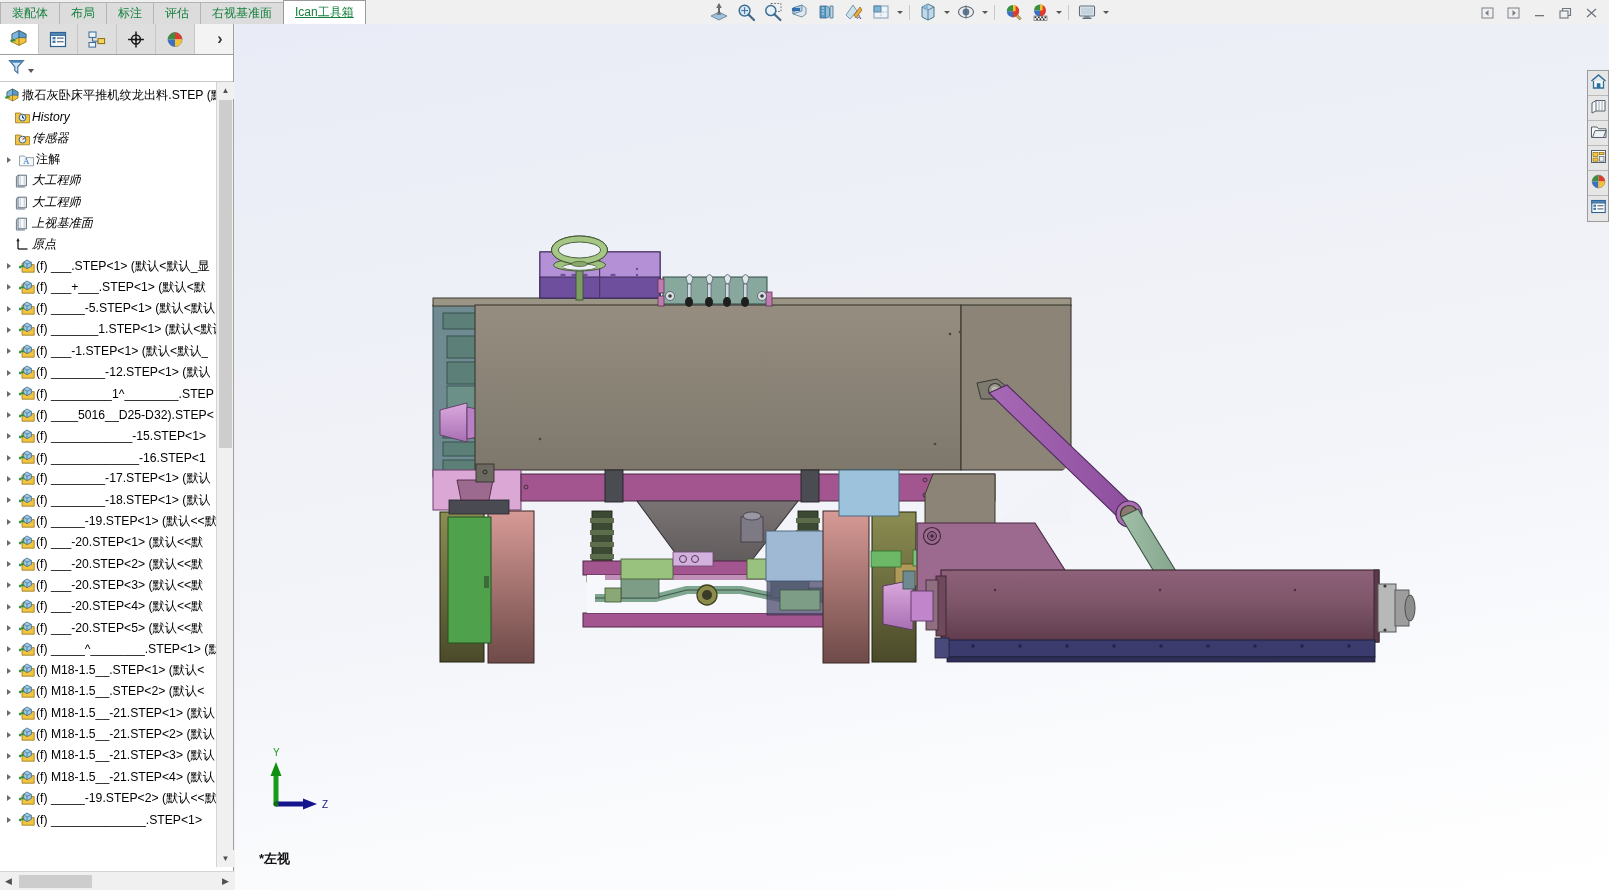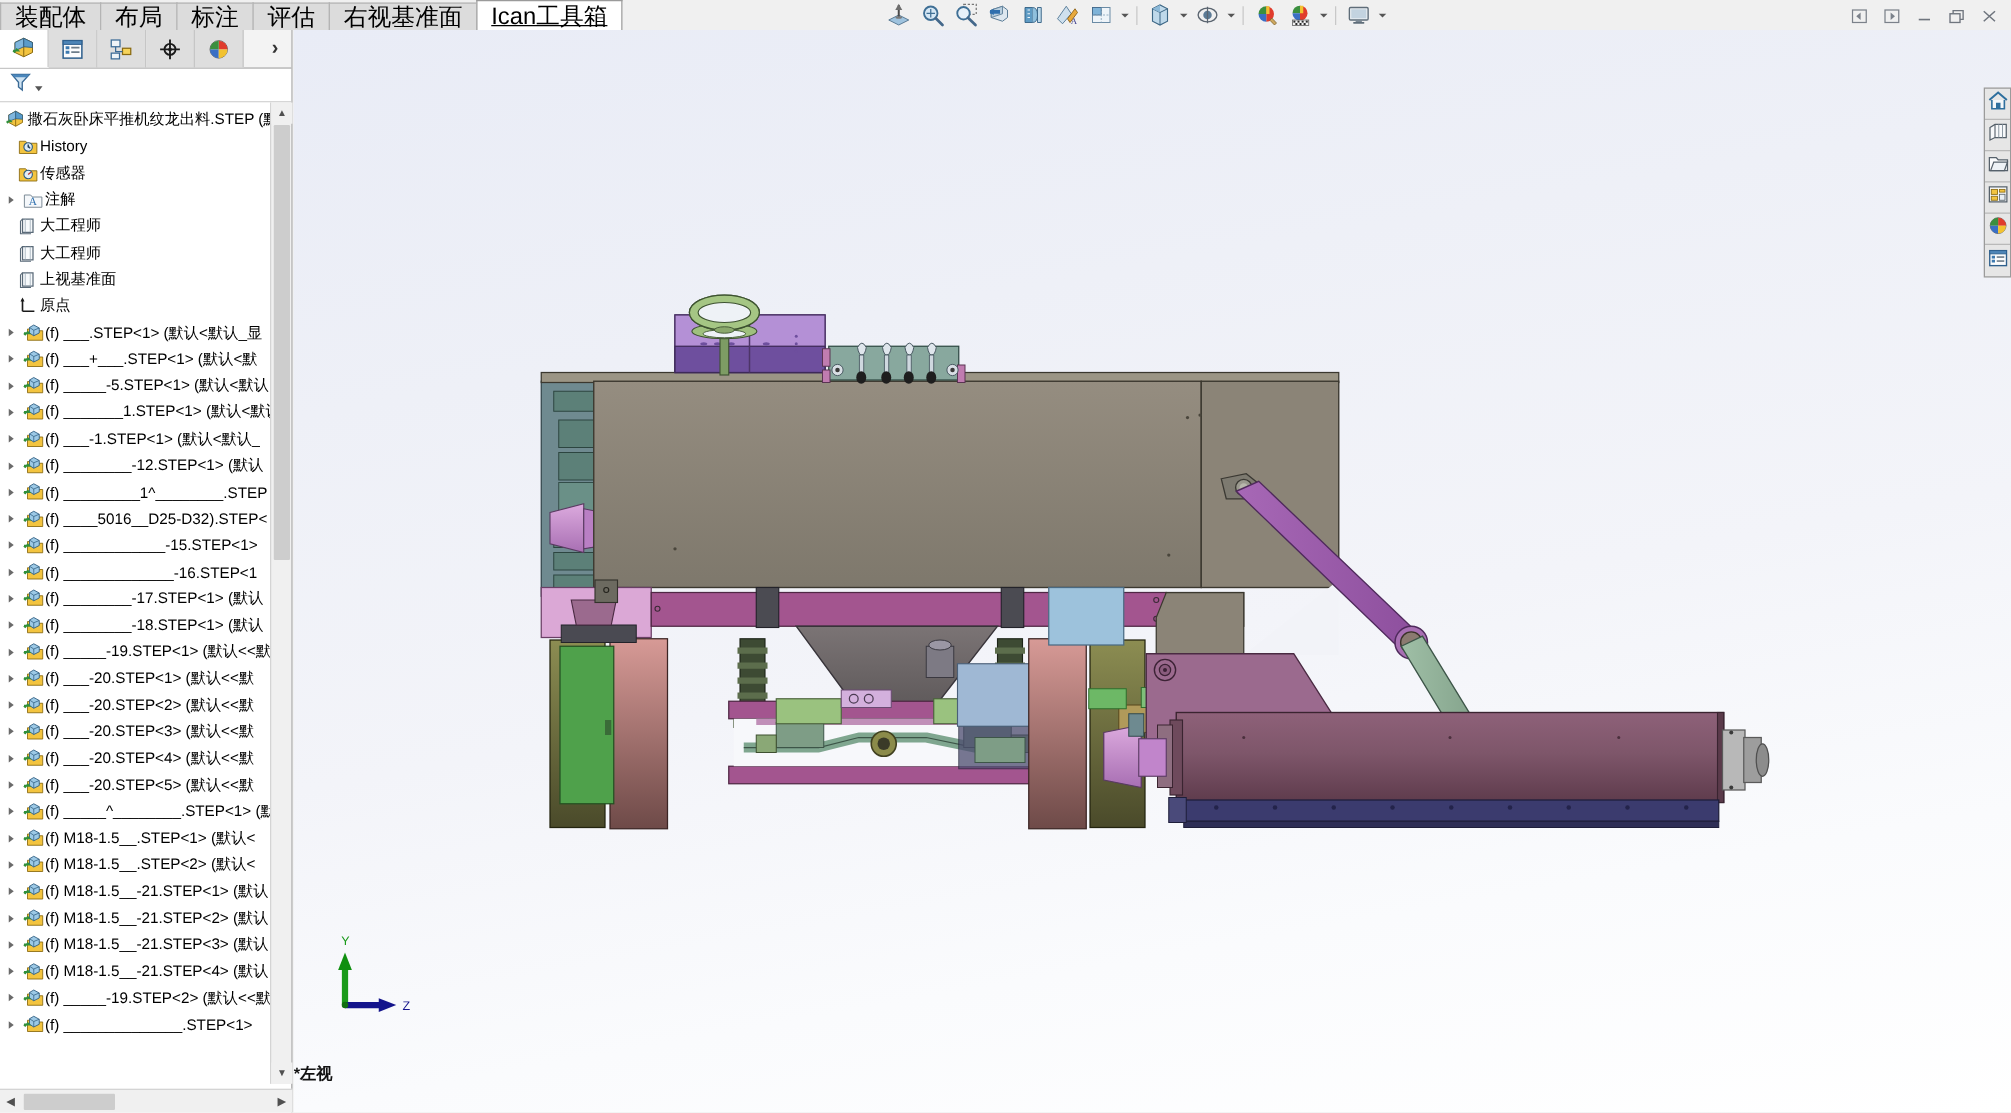--- a/index.html
+++ b/index.html
@@ -3,21 +3,21 @@
 <meta charset="utf-8">
 <style>
   * { box-sizing: border-box; margin:0; padding:0; }
   html,body { width:1609px; height:890px; overflow:hidden;
     font-family:"Liberation Sans","DejaVu Sans",sans-serif; }
   body { background:#f0f0f0; position:relative; }
 
   
   #topbar { position:absolute; left:0; top:0; width:1609px; height:24px;
     background:#f0f0f0; display:flex; align-items:flex-end; }
-  .rtab { height:22px; padding:0 11px; font-size:19px; color:#000000;
+  .rtab { height:22px; padding:0 11px; font-size:12px; color:#15803d;
     display:flex; align-items:center; justify-content:center;
     background:#dcdcdc; border:1px solid #b4b4b4; border-bottom:none;
     margin-right:-1px; white-space:nowrap; }
   .rtab.active { background:#ffffff; border-color:#9a9a9a;
     height:24px; position:relative; z-index:3;text-decoration:underline; }
 
   
   #headtools { position:absolute; left:706px; top:0px; height:24px;
     display:flex; align-items:center; gap:2px; }
   .htool { width:25px; height:24px; display:flex; align-items:center;
@@ -60,21 +60,21 @@
     color:#000; padding-top:3px; }
   .trow { height:21.3px; display:flex; align-items:center;
     white-space:nowrap; padding-left:2px; }
   .arrow { width:14px; flex:0 0 14px; display:flex; align-items:center;
     justify-content:center; }
   .arrow i { width:0;height:0;border-top:3.6px solid transparent;
     border-bottom:3.6px solid transparent;border-left:4.6px solid #6a6a6a; }
   .ticon { width:20px; flex:0 0 20px; display:flex; align-items:center;
     justify-content:center; }
   .tlabel { overflow:hidden; text-overflow:clip; }
-  .indent10 { padding-left:12px; }
+  .indent10 { padding-left:12px;font-style:italic; }
 
   #treescroll { position:absolute; right:0; top:58px; width:17px;
     height:785px; background:#f0f0f0; border-left:1px solid #d4d4d4; }
   #tsUp,#tsDn { position:absolute; left:0; width:17px; height:17px;
     background:#f0f0f0; display:flex; align-items:center;
     justify-content:center; font-size:8px; color:#505050; }
   #tsUp{top:0;} #tsDn{bottom:0;}
   #tsThumb { position:absolute; left:2px; top:18px; width:13px;
     height:348px; background:#cdcdcd; border-radius:1px; }
 
@@ -86,21 +86,21 @@
   #hsThumb { width:73px; height:13px; background:#cdcdcd;
     margin-left:2px; border-radius:1px; }
   #hsSpace { flex:1; }
 
   
   #graphics { position:absolute; left:235px; top:24px; width:1374px;
     height:866px; overflow:hidden;
     background:linear-gradient(170deg,#e9ecf6 0%,#eef0f7 28%,#f3f4f9 55%,#fafbfd 78%,#ffffff 100%); }
   #svgwrap { position:absolute; left:0; top:0; width:1374px; height:866px; }
 
-  #viewlabel { position:absolute; left:0; bottom:22px;
+  #viewlabel { position:absolute; left:24px; bottom:22px;
     font-size:13px; color:#111; font-weight:bold;
     font-family:"Liberation Sans",sans-serif; }
 
   
   #taskpane { position:absolute; right:0; top:70px; width:22px;
     border:1px solid #9b9b9b; background:#e6e6e6; }
   .tpbtn { width:20px; height:25px; display:flex; align-items:center;
     justify-content:center; border-bottom:1px solid #b9b9b9; }
   .tpbtn:last-child{border-bottom:none;}
 </style>

